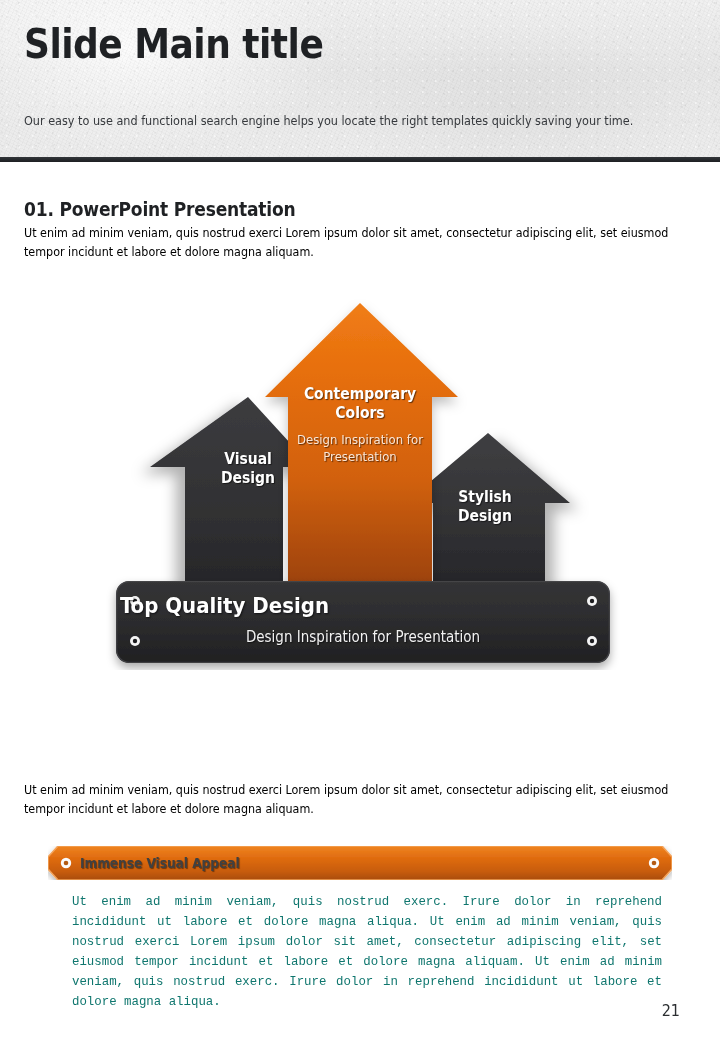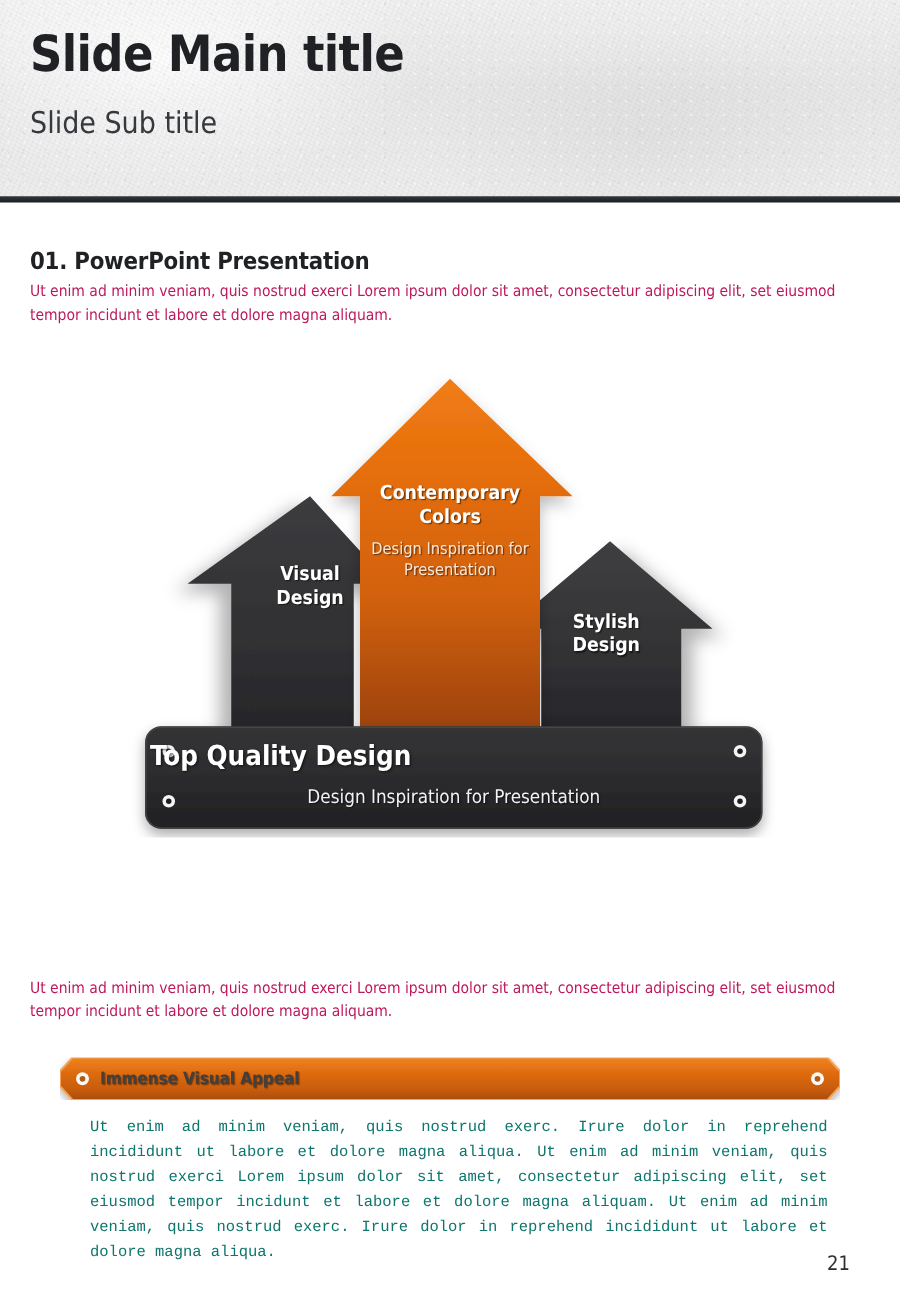--- a/index.html
+++ b/index.html
@@ -56,21 +56,21 @@
   }
 
   
   .sec-title{
     position:absolute;left:24px;
     font-size:19px;font-weight:bold;color:#1f2124;letter-spacing:-0.2px;
     font-family:"DejaVu Sans Condensed","Liberation Sans Narrow","Liberation Sans", sans-serif;
   }
   .sec-body{
     position:absolute;left:24px;width:654px;
-    font-size:12.4px;color:#be185d;line-height:1.5;
+    font-size:12.4px;color:#000000;line-height:1.5;
     font-family:"DejaVu Sans Condensed","Liberation Sans Narrow","Liberation Sans", sans-serif;
   }
   #sec1-title{top:198px;}
   #sec1-body{top:224px;}
   #sec2-title{top:755px;}
   #sec2-body{top:781px;}
 
   
   .diagram{position:absolute;left:0;top:285px;width:672px;height:385px;}
   .diagram svg{position:absolute;left:0;top:0;}
@@ -126,21 +126,21 @@
 </head>
 <body>
 
 <div class="slide">
 
   <div class="header">
     <div class="header-noise"></div>
   </div>
   <div class="header-rule"></div>
   <div class="main-title">Slide Main title</div>
-  <div class="sub-title">Slide Sub title</div>
+  <div class="sub-desc">Our easy to use and functional search engine helps you locate the right templates quickly saving your time.</div>
 
   <div class="sec-title" id="sec1-title">01. PowerPoint Presentation</div>
   <div class="sec-body" id="sec1-body">Ut enim ad minim veniam, quis nostrud exerci  Lorem ipsum dolor sit amet, consectetur adipiscing elit, set eiusmod tempor incidunt et labore et dolore magna aliquam.</div>
 
   <div class="diagram">
     <svg width="720" height="385" viewBox="0 0 720 385">
       <defs>
         <linearGradient id="gDark" x1="0" y1="0" x2="0" y2="1">
           <stop offset="0%" stop-color="#3f3f42"></stop>
           <stop offset="55%" stop-color="#333335"></stop>

